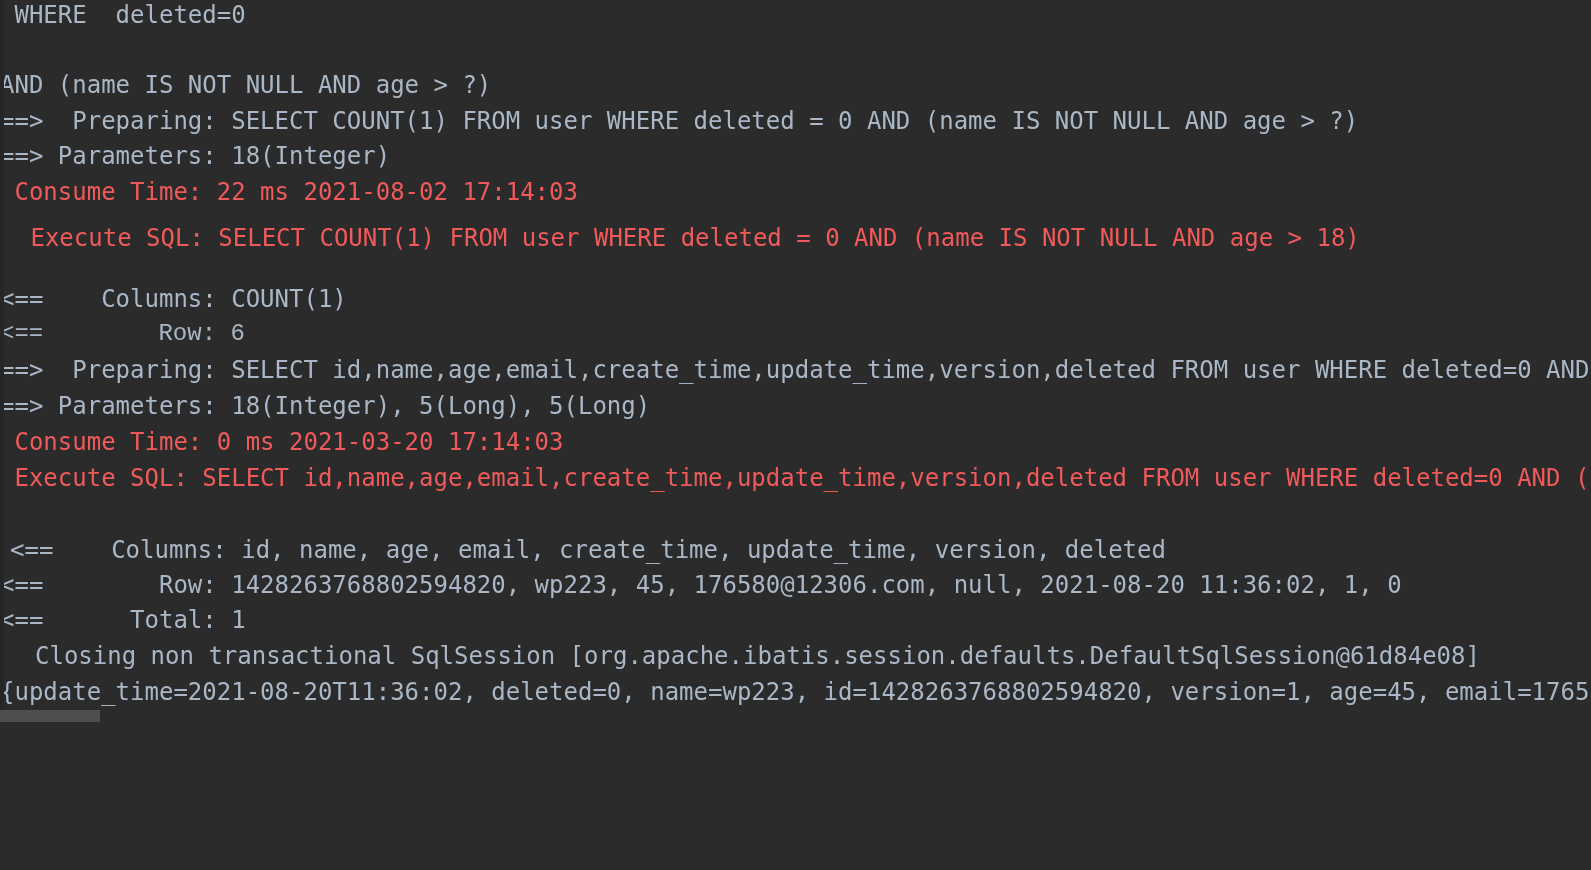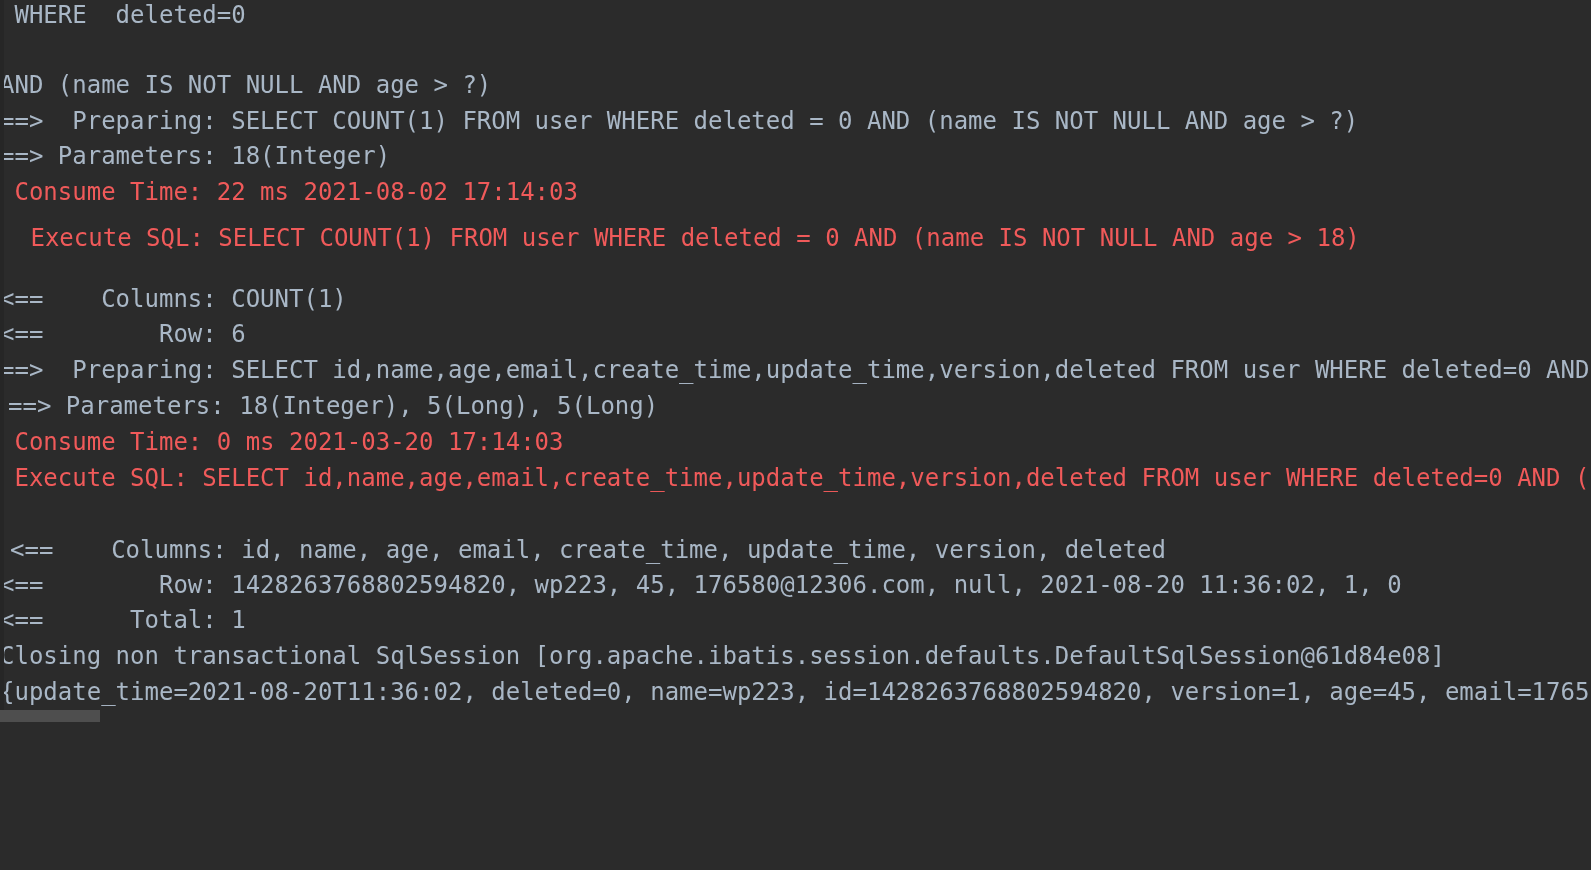--- a/index.html
+++ b/index.html
@@ -86,30 +86,30 @@
   <div id="lines">
       <div class="line grey" style="top: 0px; left: 0px;"> WHERE  deleted=0</div>
       <div class="line grey" style="top: 35px; left: 0px;"></div>
       <div class="line grey" style="top: 70px; left: 0px;">AND (name IS NOT NULL AND age &gt; ?)</div>
       <div class="line grey" style="top: 106px; left: 0px; text-align: right;">==&gt;  Preparing: SELECT COUNT(1) FROM user WHERE deleted = 0 AND (name IS NOT NULL AND age &gt; ?)</div>
       <div class="line grey" style="top: 141px; left: 0px;">==&gt; Parameters: 18(Integer)</div>
       <div class="line red" style="top: 177px; left: 0px;"> Consume Time: 22 ms 2021-08-02 17:14:03</div>
       <div class="line red" style="top: 212px; left: 16px; margin-top: 11px;"> Execute SQL: SELECT COUNT(1) FROM user WHERE deleted = 0 AND (name IS NOT NULL AND age &gt; 18)</div>
       <div class="line grey" style="top: 247px; left: 0px;"></div>
       <div class="line grey" style="top: 284px; left: 0px;">&lt;==    Columns: COUNT(1)</div>
-      <div class="line grey" style="top: 319px; left: 0px;">&lt;==        Row: 6</div>
+      <div class="line grey" style="top: 319px; left: 0px; font-family: Liberation Mono, monospace;">&lt;==        Row: 6</div>
       <div class="line grey" style="top: 355px; left: 0px;">==&gt;  Preparing: SELECT id,name,age,email,create_time,update_time,version,deleted FROM user WHERE deleted=0 AND (name IS NOT NULL AND age &gt; ?) LIMIT ?,?</div>
-      <div class="line grey" style="top: 391px; left: 0px; padding-left: 8px;">==&gt; Parameters: 18(Integer), 5(Long), 5(Long)</div>
+      <div class="line grey" style="top: 391px; left: 0px;">==&gt; Parameters: 18(Integer), 5(Long), 5(Long)</div>
       <div class="line red" style="top: 427px; left: 0px;"> Consume Time: 0 ms 2021-03-20 17:14:03</div>
       <div class="line red" style="top: 463px; left: 0px;"> Execute SQL: SELECT id,name,age,email,create_time,update_time,version,deleted FROM user WHERE deleted=0 AND (name IS NOT NULL AND age &gt; 18) LIMIT 5,5</div>
       <div class="line grey" style="top: 498px; left: 0px;"></div>
       <div class="line grey" style="top: 535px; left: 0px; margin-left: 10px;">&lt;==    Columns: id, name, age, email, create_time, update_time, version, deleted</div>
       <div class="line grey" style="top: 570px; left: 0px;">&lt;==        Row: 1428263768802594820, wp223, 45, 176580@12306.com, null, 2021-08-20 11:36:02, 1, 0</div>
       <div class="line grey" style="top: 605px; left: 0px;">&lt;==      Total: 1</div>
-      <div class="line grey" style="top: 641px; left: 0px;">Closing non transactional SqlSession [org.apache.ibatis.session.defaults.DefaultSqlSession@61d84e08]</div>
+      <div class="line grey" style="top: 641px; left: 0px; padding-left: 35px;">Closing non transactional SqlSession [org.apache.ibatis.session.defaults.DefaultSqlSession@61d84e08]</div>
       <div class="line grey" style="top: 677px; left: 0px;">{update_time=2021-08-20T11:36:02, deleted=0, name=wp223, id=1428263768802594820, version=1, age=45, email=176580@12306.com}</div>
       <div class="line grey" style="top: 712px; left: 0px;"></div>
       <div class="line grey" style="top: 747px; left: 0px;">2021-08-20 17:14:04.004  INFO 27720 --- [ionShutdownHook] com.zaxxer.hikari.HikariDataSource       : HikariPool-1 - Shutdown initiated...</div>
       <div class="line grey" style="top: 783px; left: 0px;">2021-08-20 17:14:04.015  INFO 27720 --- [ionShutdownHook] com.zaxxer.hikari.HikariDataSource       : HikariPool-1 - Shutdown completed.</div>
     </div>
 
   <div id="hscroll-track">
     <div id="hscroll-thumb" style="left: 0px; width: 100px; background: rgb(78, 78, 78);"></div>
   </div>
 

